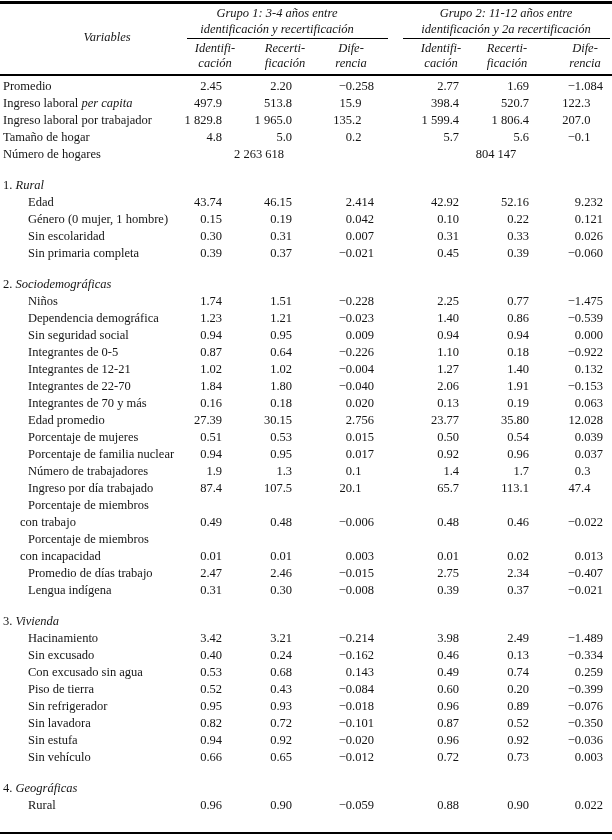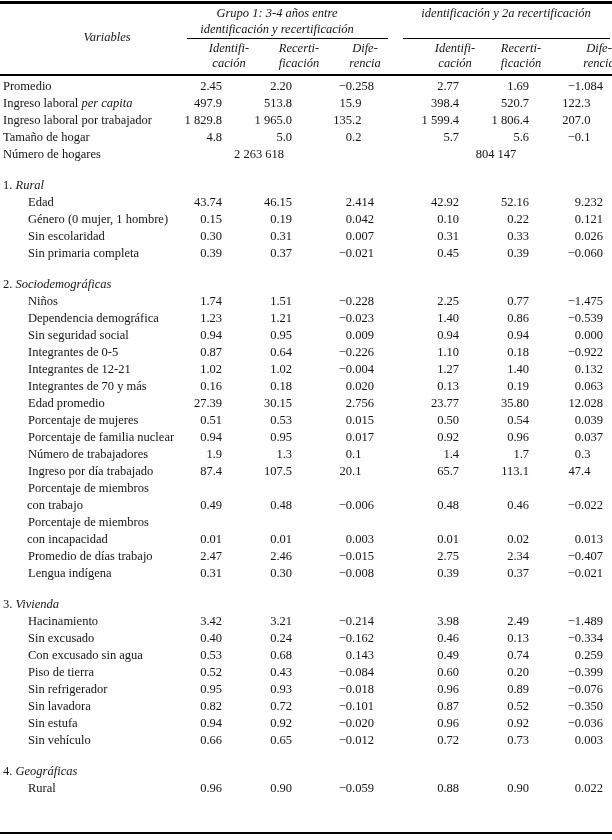--- a/index.html
+++ b/index.html
@@ -10,28 +10,28 @@
   }
   .rule-top { position:absolute; left:0; top:1px; width:612px; height:3px; background:#000; }
   .rule-mid { position:absolute; left:0; top:74px; width:612px; height:2px; background:#000; }
   .rule-bot { position:absolute; left:0; top:832px; width:612px; height:2px; background:#000; }
 
   .vars { position:absolute; left:107px; top:30px; transform:translateX(-50%); font-style:italic; white-space:nowrap; }
   .gtitle { position:absolute; top:5px; transform:translateX(-50%); font-style:italic; text-align:center; line-height:16px; white-space:nowrap; }
   .g1 { left:277px; } .g2 { left:506px; }
   .grule { position:absolute; top:38px; height:1px; background:#000; }
   .gr1 { left:187px; width:201px; } .gr2 { left:403px; width:207px; }
-  .sub { position:absolute; top:41px; transform:translateX(-50%); font-style:italic; text-align:center; line-height:15px; white-space:nowrap;margin-left:14px; }
+  .sub { position:absolute; top:41px; transform:translateX(-50%); font-style:italic; text-align:center; line-height:15px; white-space:nowrap; }
   .s1{left:215px} .s2{left:285px} .s3{left:351px} .s4{left:441px} .s5{left:507px} .s6{left:585px}
 
   table.body { position:absolute; left:0; top:78px; width:612px; border-collapse:collapse; table-layout:fixed; }
   td { padding:0; height:17px; line-height:17px; white-space:nowrap; overflow:visible; font-size:12.5px; }
   tr.sp td { height:14px; line-height:14px; }
   td.lab { text-align:left; }
-  .i0 { padding-left:3px; } .i1 { padding-left:28px; } .i2 { padding-left:27px;margin-left:40px; }
+  .i0 { padding-left:3px; } .i1 { padding-left:28px; } .i2 { padding-left:20px;margin-left:40px; }
   td.sec .em, span.em { font-style:italic;font-family:Liberation Serif, serif; }
   td.r { text-align:right; padding-right:2px; }
   td.cc { text-align:center; }
   td.d { text-align:left; }
   td.d .ip { display:inline-block; text-align:right; }
   td.d .fp { display:inline-block; text-align:left; }
   td.d3 .ip { width:58px; } td.d3 .fp { width:27px; }
   td.d6 .ip { width:50px; } td.d6 .fp { width:23px; }
 </style>
 </head>
@@ -40,20 +40,21 @@
 <div class="page">
   <div class="rule-top"></div>
 
   <div class="vars">Variables</div>
 
   <div class="gtitle g1">
     <div>Grupo 1: 3-4 años entre</div>
     <div>identificación y recertificación</div>
   </div>
   <div class="gtitle g2">
+    <div>Grupo 2: 11-12 años entre</div>
     <div>identificación y 2a recertificación</div>
   </div>
 
   <div class="grule gr1"></div>
   <div class="grule gr2"></div>
 
   <div class="sub s1">
     <div>Identifi-</div>
       <div>cación</div>
   </div>
@@ -223,20 +224,29 @@
         <tr>
           <td class="lab i1">Integrantes de 12-21</td>
           <td class="r">1.02</td>
           <td class="r">1.02</td>
           <td class="d d3"><span class="ip">−0</span><span class="fp">.004</span></td>
           <td class="r">1.27</td>
           <td class="r">1.40</td>
           <td class="d d6"><span class="ip">0</span><span class="fp">.132</span></td>
         </tr>
         <tr>
+          <td class="lab i1">Integrantes de 22-70</td>
+          <td class="r">1.84</td>
+          <td class="r">1.80</td>
+          <td class="d d3"><span class="ip">−0</span><span class="fp">.040</span></td>
+          <td class="r">2.06</td>
+          <td class="r">1.91</td>
+          <td class="d d6"><span class="ip">−0</span><span class="fp">.153</span></td>
+        </tr>
+        <tr>
           <td class="lab i1">Integrantes de 70 y más</td>
           <td class="r">0.16</td>
           <td class="r">0.18</td>
           <td class="d d3"><span class="ip">0</span><span class="fp">.020</span></td>
           <td class="r">0.13</td>
           <td class="r">0.19</td>
           <td class="d d6"><span class="ip">0</span><span class="fp">.063</span></td>
         </tr>
         <tr>
           <td class="lab i1">Edad promedio</td>

